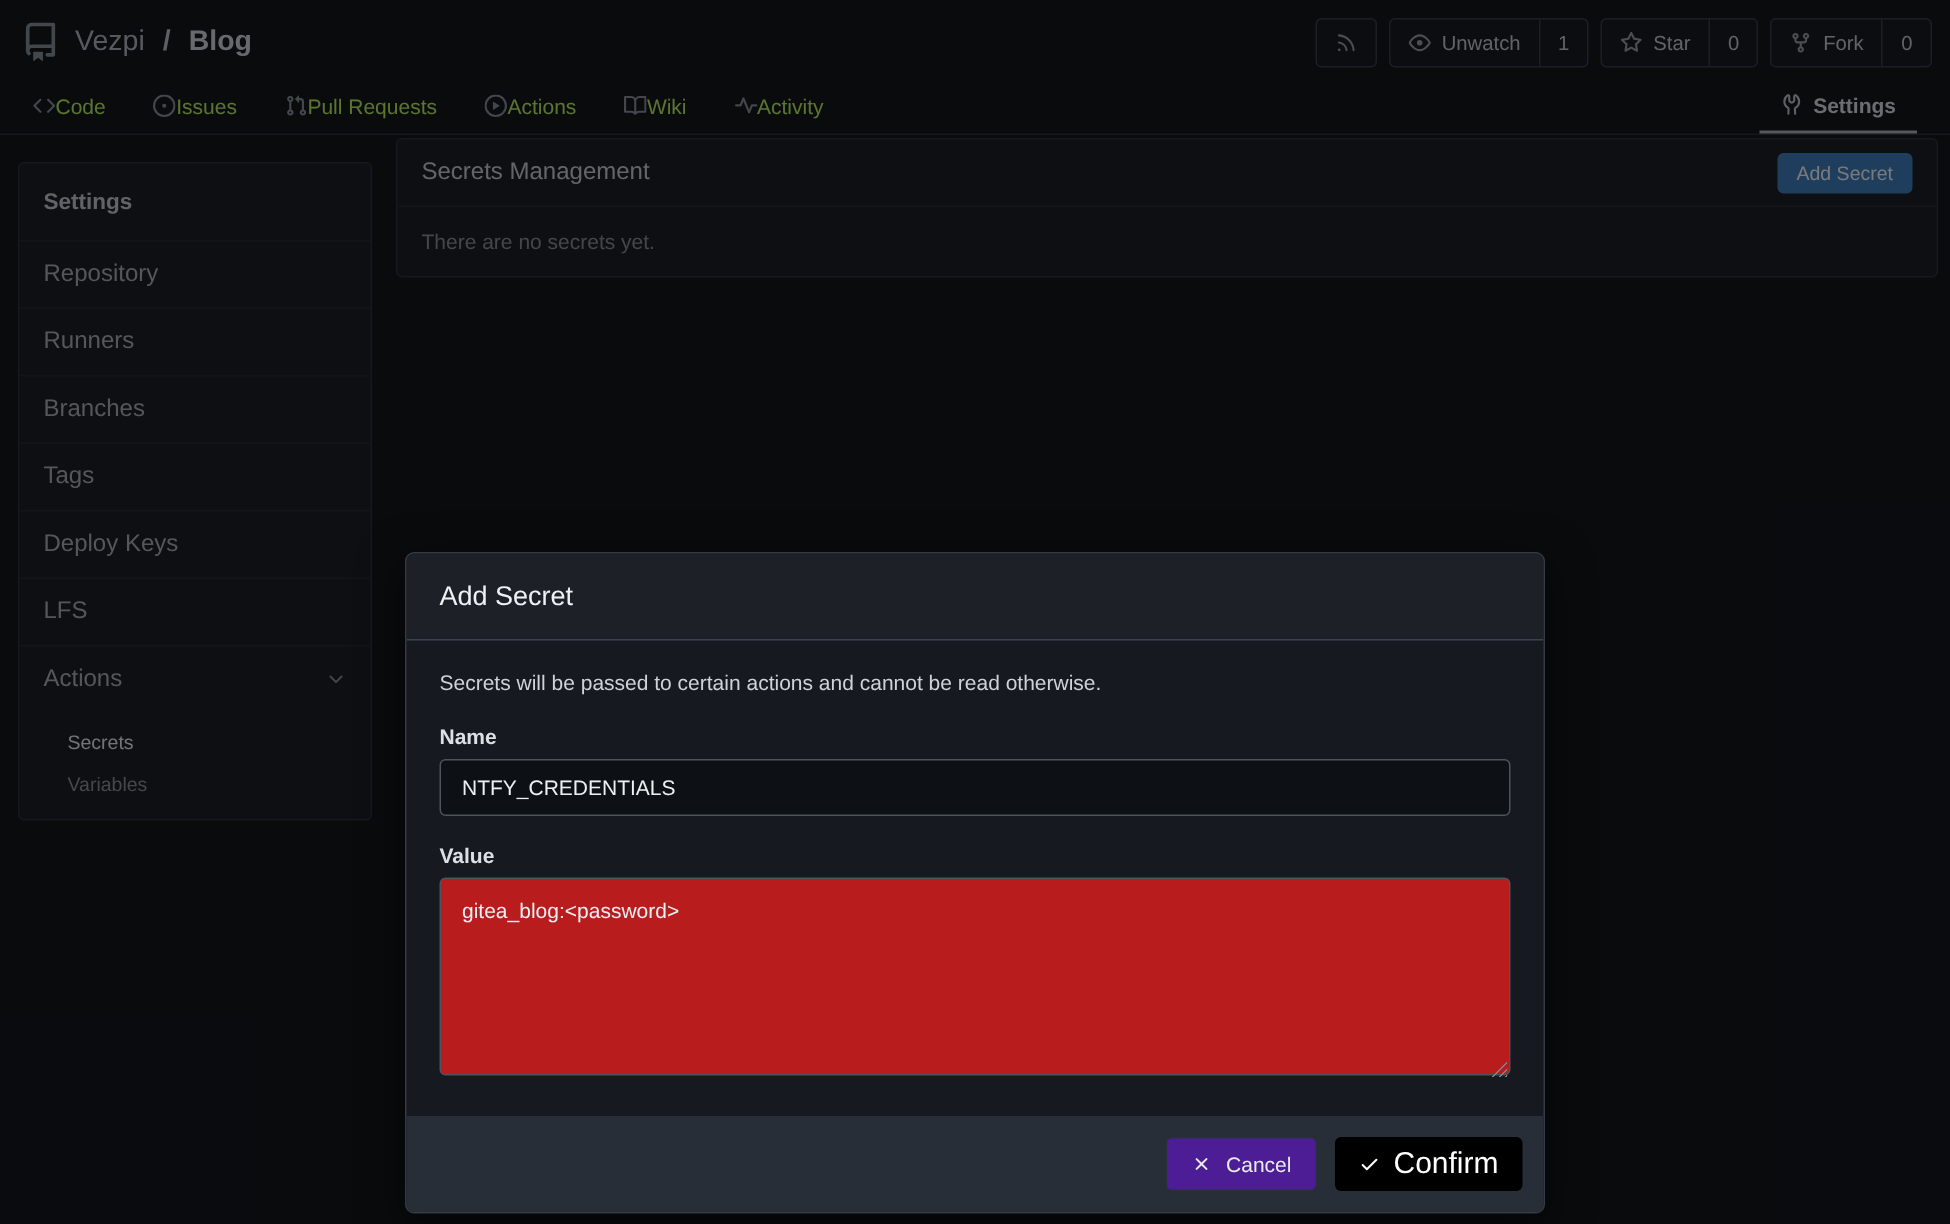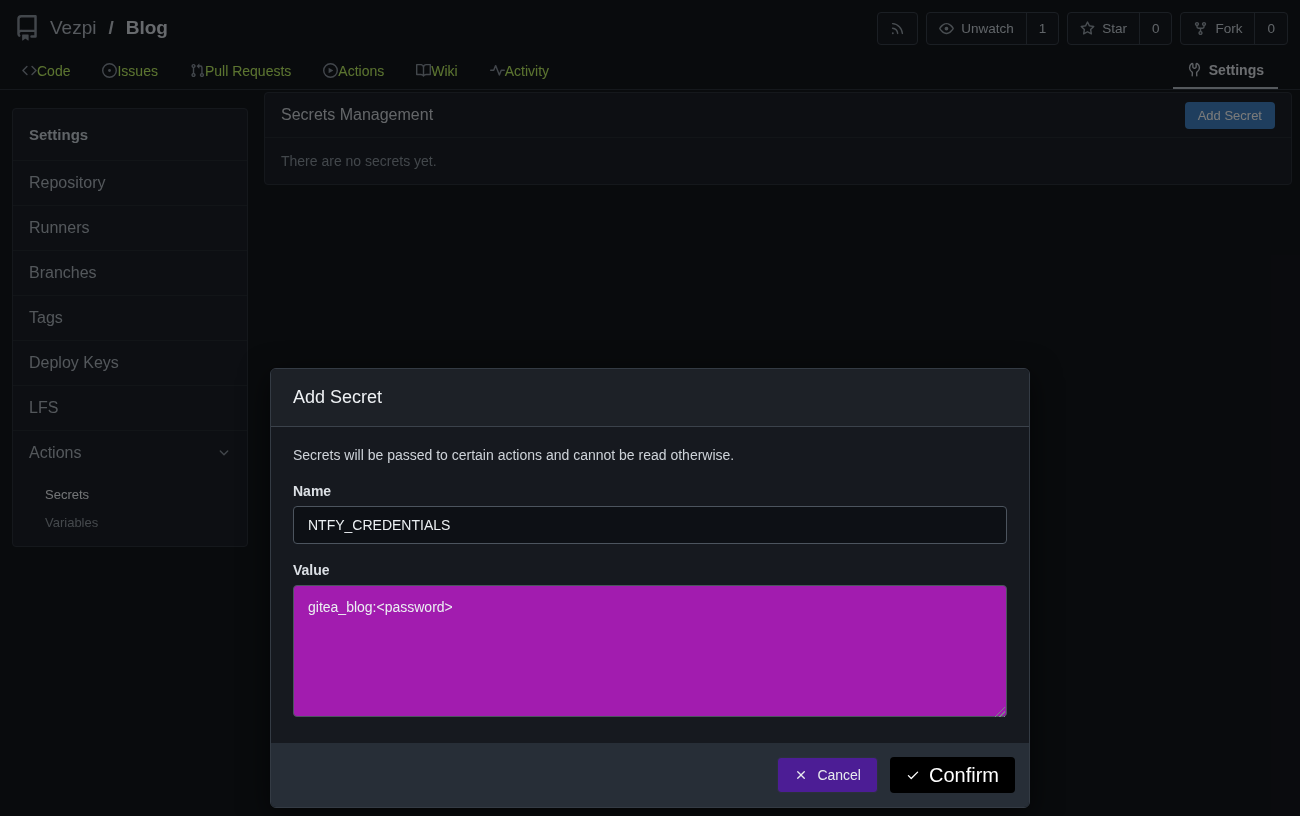--- a/index.html
+++ b/index.html
@@ -91,21 +91,21 @@
   .modal-body { padding:18px 22px 22px 22px; }
   .modal-desc { font-size:14px; color:#ced3d9; line-height:20px; margin-bottom:16px; }
   .field-label { font-size:14px; font-weight:600; color:#dce0e5; line-height:20px; margin-bottom:5px; }
   .field-label.mt { margin-top:16px; }
   .text-input {
     width:100%; height:38px; background:#0d1015; border:1px solid #4c545e; border-radius:4px;
     color:#ecf0f3; font-size:14px; padding:0 14px; font-family:inherit; outline:none;
   }
   .textarea-wrap { position:relative; }
   .text-area {
-    width:100%; height:132px; background:#a21caf; border:1px solid #4c545e; border-radius:4px;
+    width:100%; height:132px; background:#b91c1c; border:1px solid #4c545e; border-radius:4px;
     color:#ecf0f3; font-size:14px; padding:12px 14px; font-family:inherit; outline:none;
     resize:none; line-height:19px;
   }
   .resize-grip {
     position:absolute; right:2px; bottom:4px; width:13px; height:13px;
     background:repeating-linear-gradient(135deg, transparent 0 2px, #7b828b 2px 3px);
     clip-path:polygon(100% 0, 100% 100%, 0 100%);
     cursor:nwse-resize;
   }
   .modal-footer {

